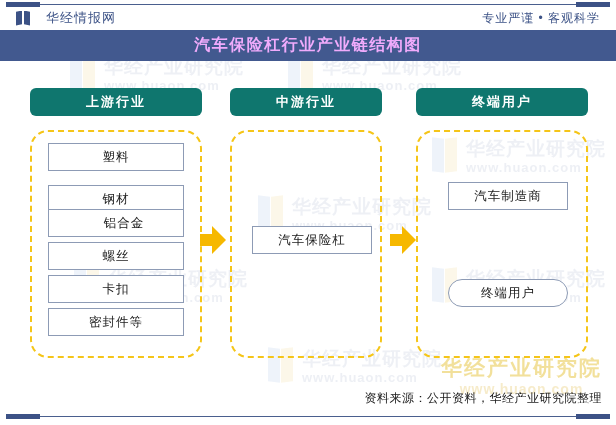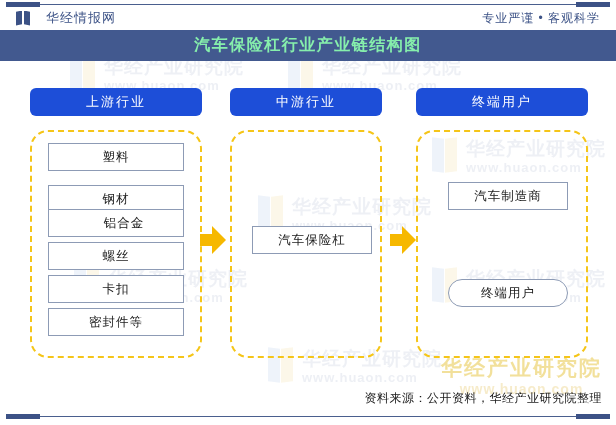--- a/index.html
+++ b/index.html
@@ -109,43 +109,44 @@
     position:absolute;
     left:0; right:0; top:30px;
     height: 31px;
     background: #42598f;
     z-index: 3;
     display:flex;
     align-items:center;
     justify-content:center;
   }
   .titlebar .title {
-    color:#86efac;
+    color:#f0abfc;
     font-size: 16px;
     font-weight: bold;
     letter-spacing: 1.5px;
   }
 
   
   .board {
     position:absolute;
     left:0; top:61px; right:0; bottom:0;
     z-index: 2;
   }
   .col-head {
     position:absolute;
     height: 28px;
     border-radius: 6px;
-    background: #1d4ed8;
+    background: #0f766e;
     color:#ffffff;
     font-size: 13px;
     letter-spacing: 2px;
     display:flex;
     align-items:center;
     justify-content:center;
+    font-weight:bold;
   }
   .col-head.c1 { left: 30px;  width: 172px; top: 27px; }
   .col-head.c2 { left: 230px; width: 152px; top: 27px; }
   .col-head.c3 { left: 416px; width: 172px; top: 27px; }
 
   .dashbox {
     position:absolute;
     border: 2px dashed #f5c518;
     border-radius: 18px;
     box-sizing: border-box;

